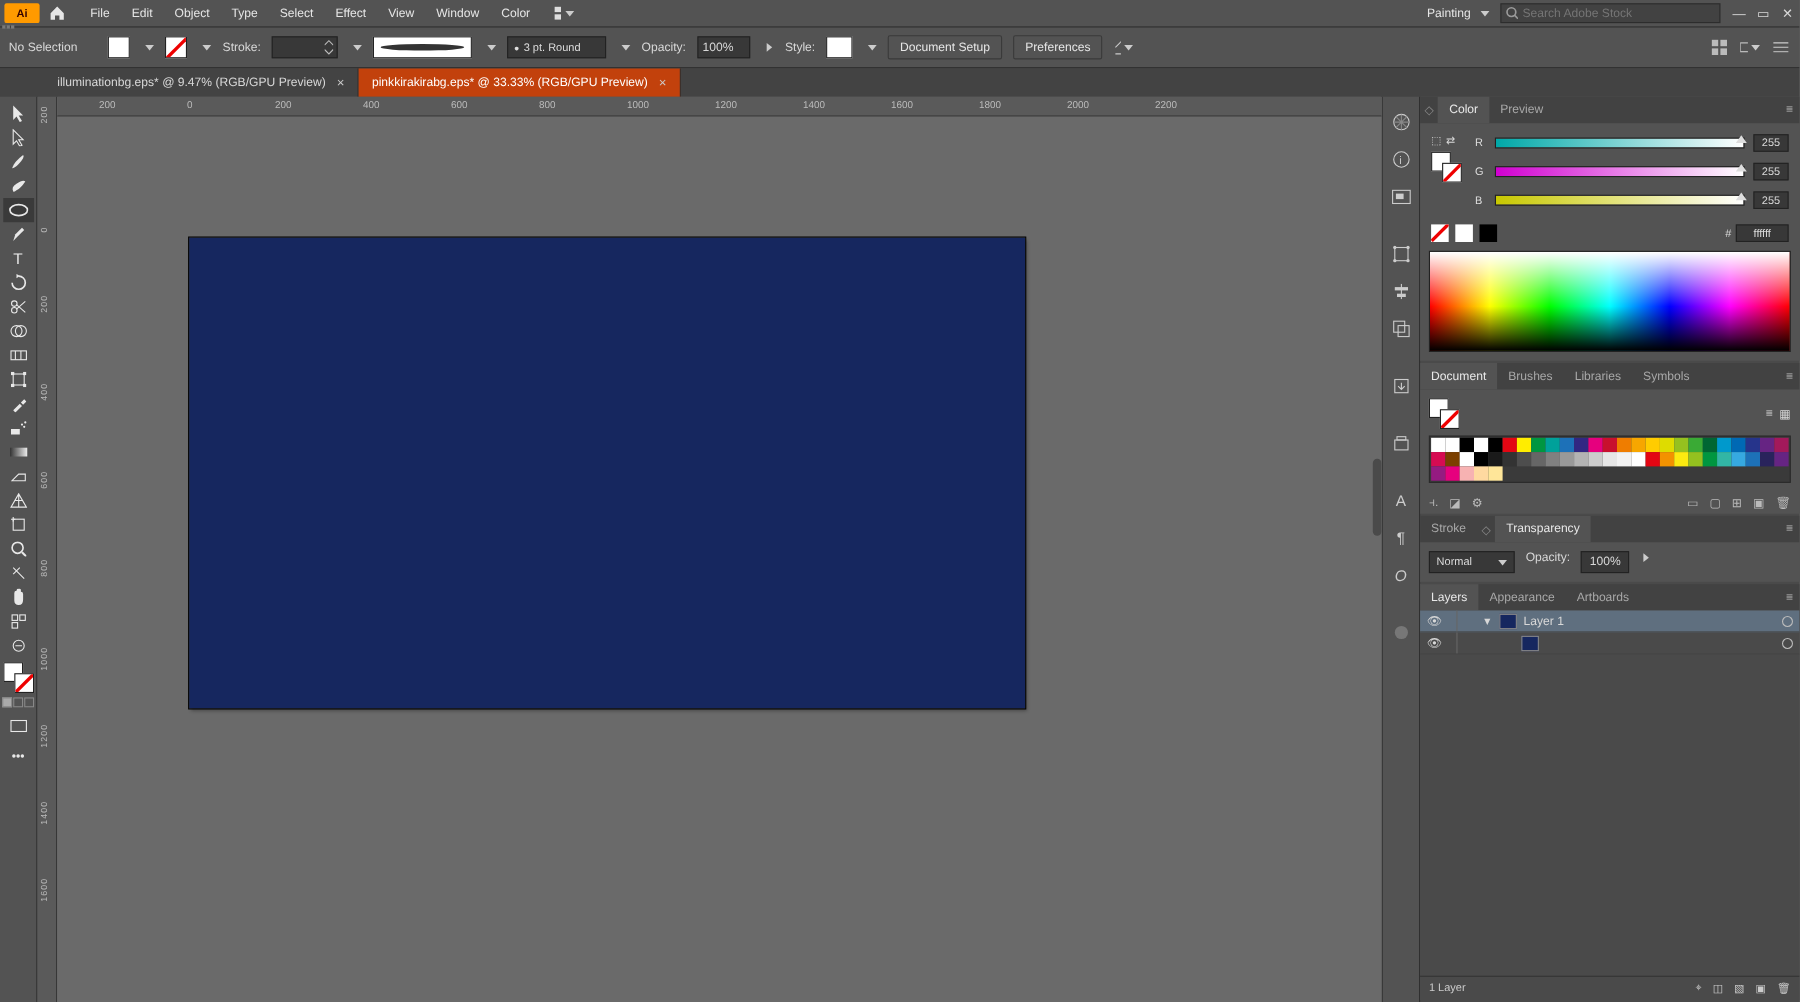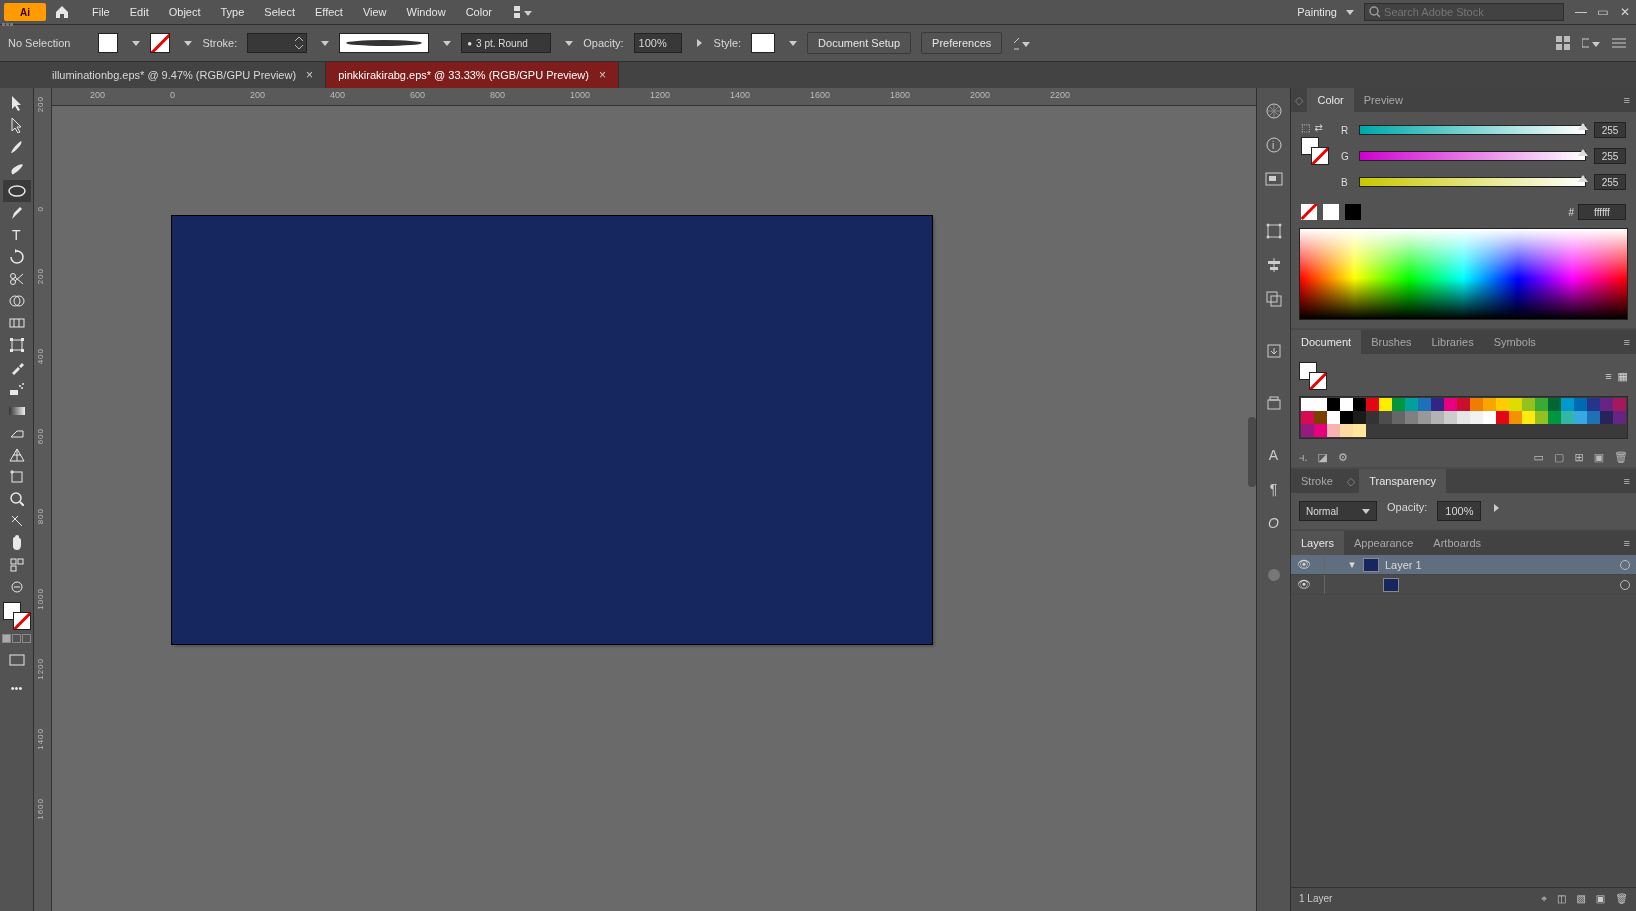--- a/index.html
+++ b/index.html
@@ -1,20 +1,20 @@
 <!DOCTYPE html>
 <html><head>
 <meta charset="utf-8">
 <style>
 * { margin:0; padding:0; box-sizing:border-box; font-family: "Segoe UI", Tahoma, sans-serif; user-select:none; }
 body { background:#535353; width:1636px; height:911px; overflow:hidden; color:#d8d8d8; font-size:11px; }
 
 
 .menubar { height:24px; background:#535353; display:flex; align-items:center; padding:0 4px; }
-.menubar .logo { width:42px; height:18px; background:#ff9a00; color:#330000; font-weight:bold; font-size:10px; display:flex; align-items:center; justify-content:center; border-radius:2px; margin-right:6px;}
+.menubar .logo { width:32px; height:18px; background:#ff9a00; color:#330000; font-weight:bold; font-size:10px; display:flex; align-items:center; justify-content:center; border-radius:2px; margin-right:6px;}
 .menubar .home-ic { width:20px; height:18px; display:flex; align-items:center; justify-content:center; margin-right:10px;}
 .menubar .mitem { padding:4px 10px; cursor:default; color:#e6e6e6;}
 .menubar .spacer { flex:1; }
 .menubar .workspace { padding:3px 10px; display:flex; align-items:center; gap:6px; color:#e6e6e6;}
 .menubar .search { width:200px; height:18px; background:#424242; border:1px solid #2d2d2d; display:flex; align-items:center; padding:0 4px; gap:4px; color:#9a9a9a;}
 .menubar .search input { background:transparent; border:none; outline:none; color:#d8d8d8; font-size:11px; width:100%; }
 .winctrl { display:flex; gap:8px; margin-left:10px; }
 .winctrl span { width:14px; height:14px; display:flex; align-items:center; justify-content:center; font-size:12px;}
 
 
@@ -31,21 +31,21 @@
 .options .gfx { width:24px; height:20px; background:#fff; border:1px solid #222;}
 .options .btn { height:22px; padding:0 10px; background:#535353; border:1px solid #3a3a3a; display:flex; align-items:center; color:#e6e6e6; border-radius:2px;}
 .options .rightcluster { margin-left:auto; display:flex; gap:10px; align-items:center;}
 .mini-ic { width:18px; height:18px; display:flex; align-items:center; justify-content:center;}
 .tiny-drag { position:absolute; left:2px; top:-2px; width:16px; height:4px; display:flex; gap:1px;}
 .tiny-drag span{ width:3px; height:3px; background:#7a7a7a; }
 
 
 .doctabs { height:26px; background:#434343; display:flex; align-items:flex-end; padding-left:40px;}
 .doctab { height:26px; padding:0 12px; display:flex; align-items:center; gap:10px; color:#d8d8d8; font-size:11px; border-right:1px solid #2f2f2f;}
-.doctab.active { background:#7f1d1d; color:#fff;}
+.doctab.active { background:#c2410c; color:#fff;}
 .doctab .close { color:#ccc; font-size:12px;}
 
 
 .main { display:flex; height:calc(911px - 24px - 38px - 26px); }
 .toolbar { width:34px; background:#535353; border-right:1px solid #2f2f2f; display:flex; flex-direction:column; align-items:center; padding-top:4px; position:relative;}
 .toolbar .tbtn { width:28px; height:22px; display:flex; align-items:center; justify-content:center; margin:0; color:#e8e8e8;}
 .toolbar .tbtn.active { background:#3a3a3a; }
 .toolbar .tmore { margin-top:6px;}
 .toolbar .fillstroke { width:28px; height:28px; position:relative; margin-top:4px;}
 .toolbar .fillstroke .fs-fill { position:absolute; left:0; top:0; width:18px; height:18px; background:#fff; border:1px solid #222;}

